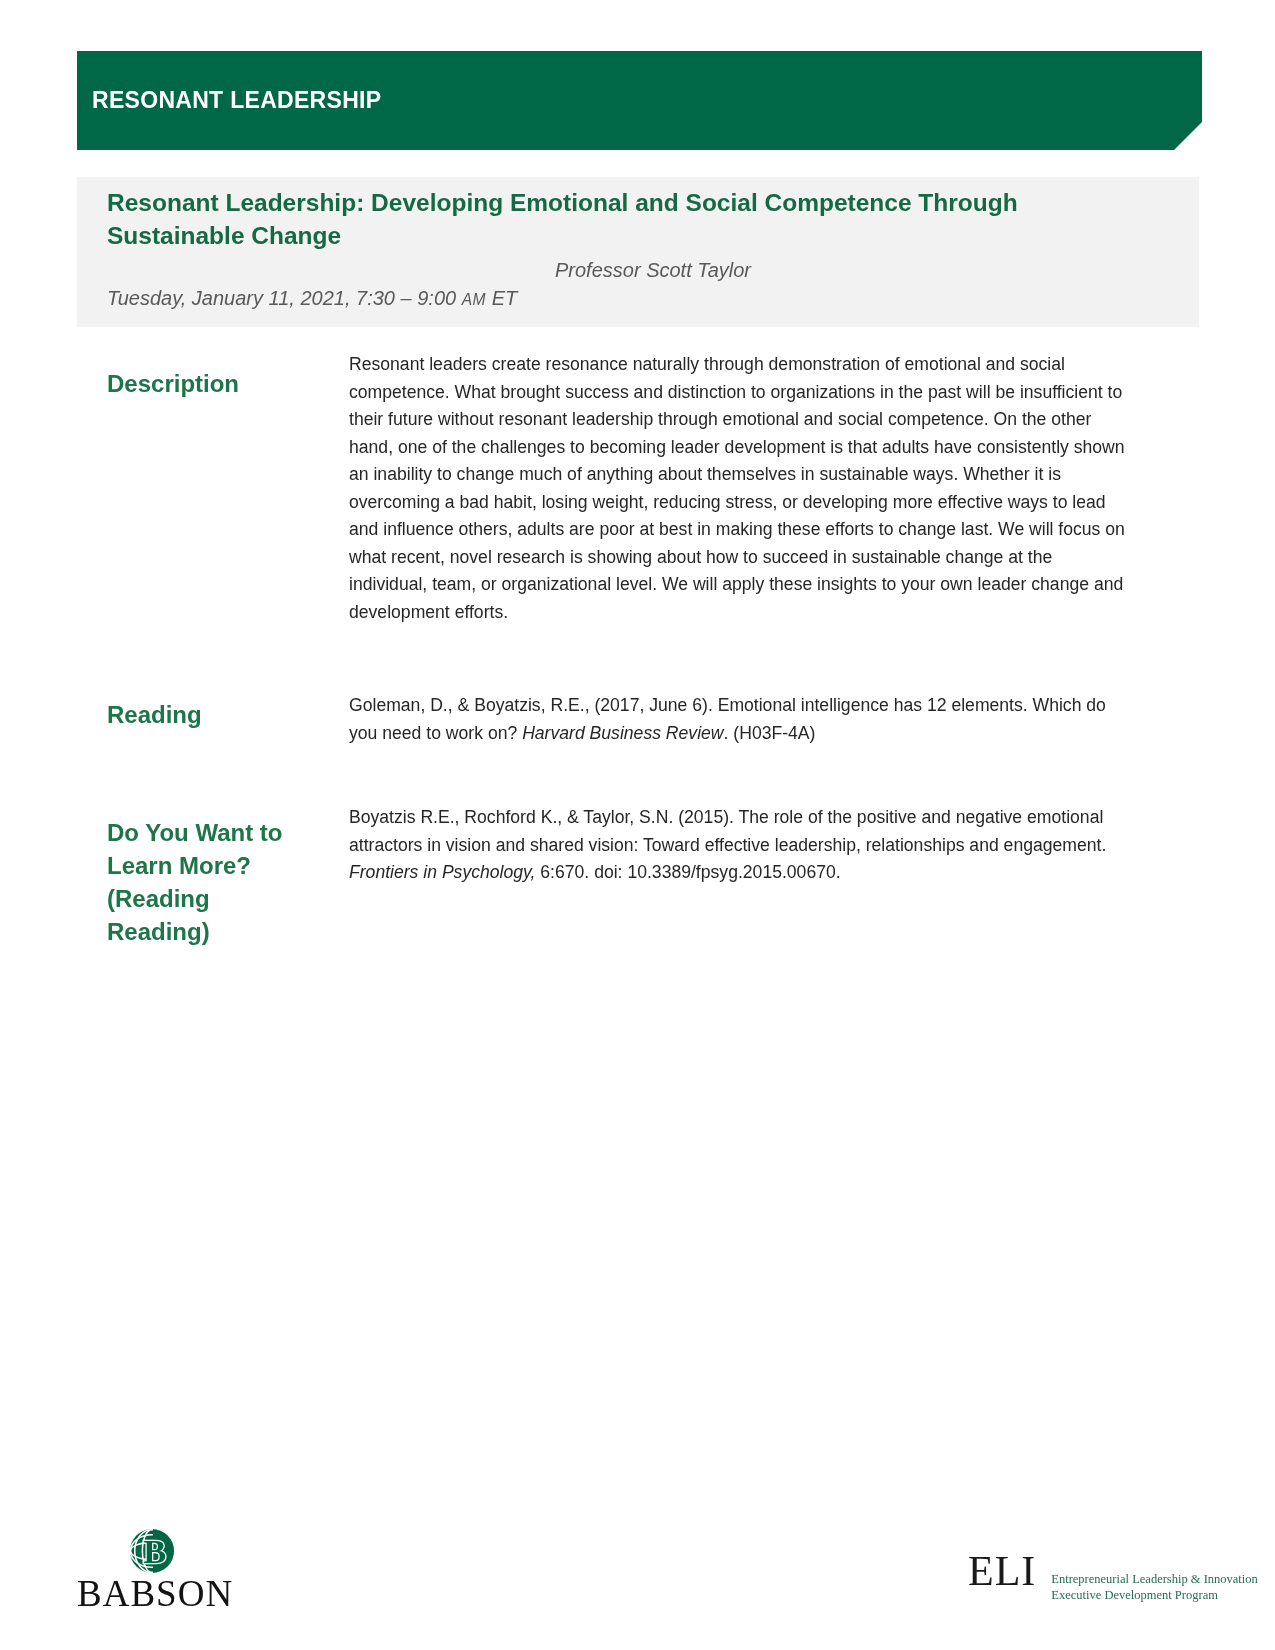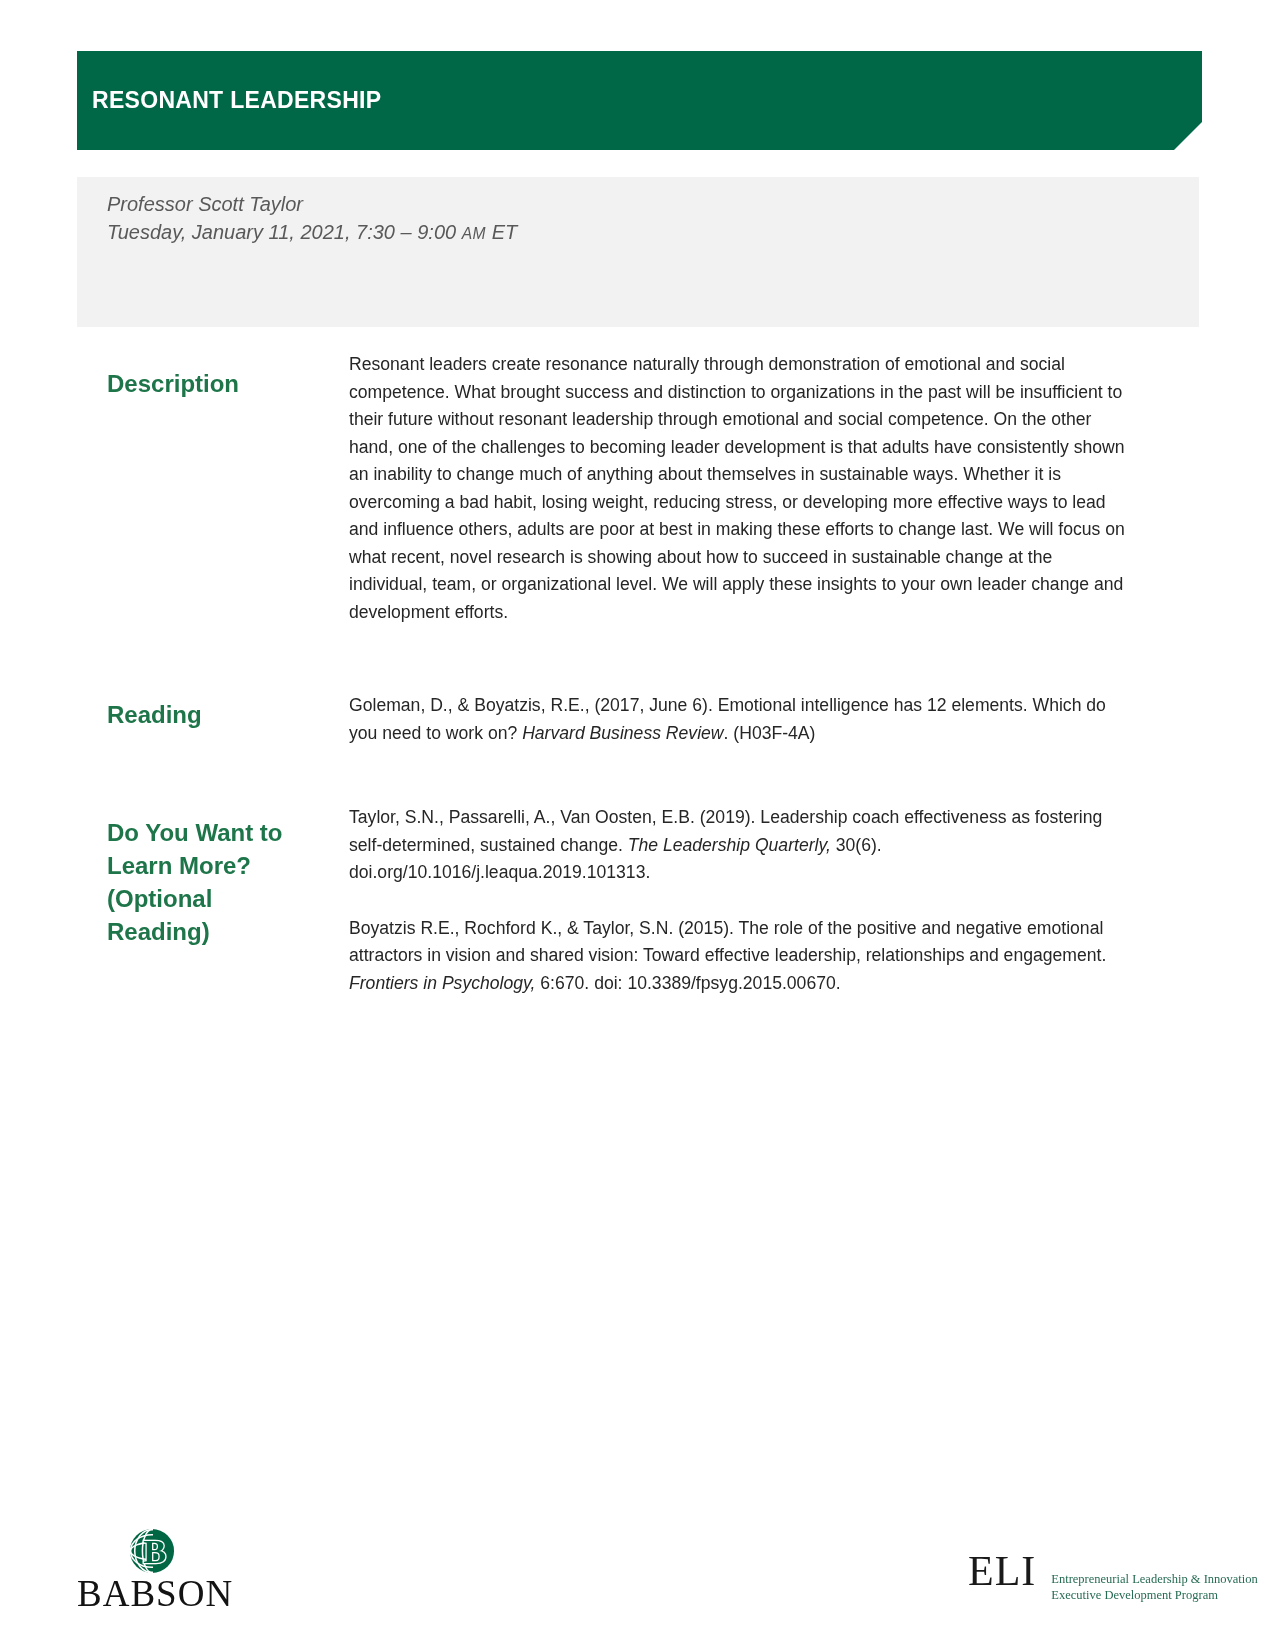--- a/index.html
+++ b/index.html
@@ -30,21 +30,21 @@
     box-sizing:border-box;
     padding:9px 0 0 30px;
   }
   .session-title{
     color:#156945;font-size:24.5px;font-weight:bold;
     line-height:33px;max-width:980px;
   }
   .session-sub{
     color:#595959;font-style:italic;font-size:20px;line-height:28px;
   }
-  .session-sub.first{margin-top:4px;}
+  .session-sub.first{margin-top:4px;text-align:center;}
   .sc{font-size:0.78em;letter-spacing:.5px;}
   
   .content{
     position:absolute;left:107px;top:351px;width:1014px;
   }
   .section{display:grid;grid-template-columns:242px 1fr;}
   .section.reading{margin-top:66px;}
   .section.optional{margin-top:57px;}
   .sec-label{
     color:#1d7549;font-size:24px;font-weight:bold;line-height:33px;
@@ -80,45 +80,45 @@
 </head>
 <body>
 
 <div class="page">
 
   <div class="banner">
     <div class="banner-title">RESONANT LEADERSHIP</div>
   </div>
 
   <div class="session-card">
+    <div class="session-title">Resonant Leadership: Developing Emotional and Social Competence Through Sustainable Change</div>
     <div class="session-sub first">Professor Scott Taylor</div>
     <div class="session-sub"><span>Tuesday, January 11, 2021, 7:30 – 9:00 </span><span class="sc">AM</span><span> ET</span></div>
   </div>
 
   <div class="content">
 
     <div class="section description">
       <div class="sec-label">Description</div>
       <div class="body-text">Resonant leaders create resonance naturally through demonstration of emotional and social competence. What brought success and distinction to organizations in the past will be insufficient to their future without resonant leadership through emotional and social competence. On the other hand, one of the challenges to becoming leader development is that adults have consistently shown an inability to change much of anything about themselves in sustainable ways. Whether it is overcoming a bad habit, losing weight, reducing stress, or developing more effective ways to lead and influence others, adults are poor at best in making these efforts to change last. We will focus on what recent, novel research is showing about how to succeed in sustainable change at the individual, team, or organizational level. We will apply these insights to your own leader change and development efforts.</div>
     </div>
 
     <div class="section reading">
       <div class="sec-label">Reading</div>
       <div class="body-text citation"><span>Goleman, D., &amp; Boyatzis, R.E., (2017, June 6). Emotional intelligence has 12 elements. Which do you need to work on? </span><span class="i">Harvard Business Review</span><span>. (H03F-4A)</span></div>
     </div>
 
     <div class="section optional">
       <div class="sec-label">
           <div>Do You Want to</div>
           <div>Learn More?</div>
-          <div>(Optional</div>
+          <div>(Reading</div>
           <div>Reading)</div>
         </div>
       <div>
-        <div class="body-text citation"><span>Taylor, S.N., Passarelli, A., Van Oosten, E.B. (2019). Leadership coach effectiveness as fostering self-determined, sustained change. </span><span class="i">The Leadership Quarterly,</span><span> 30(6). doi.org/10.1016/j.leaqua.2019.101313.</span></div>
         <div class="body-text citation"><span>Boyatzis R.E., Rochford K., &amp; Taylor, S.N. (2015). The role of the positive and negative emotional attractors in vision and shared vision: Toward effective leadership, relationships and engagement. </span><span class="i">Frontiers in Psychology,</span><span> 6:670. doi: 10.3389/fpsyg.2015.00670.</span></div>
       </div>
     </div>
 
   </div>
 
   <div class="babson-logo">
     <svg class="babson-globe" width="46" height="46" viewBox="0 0 48 48">
       <circle cx="24" cy="24" r="23" fill="#006644"></circle>
       <g clip-path="url(#leftHalf)" stroke="#ffffff" stroke-width="1.6" fill="none">

